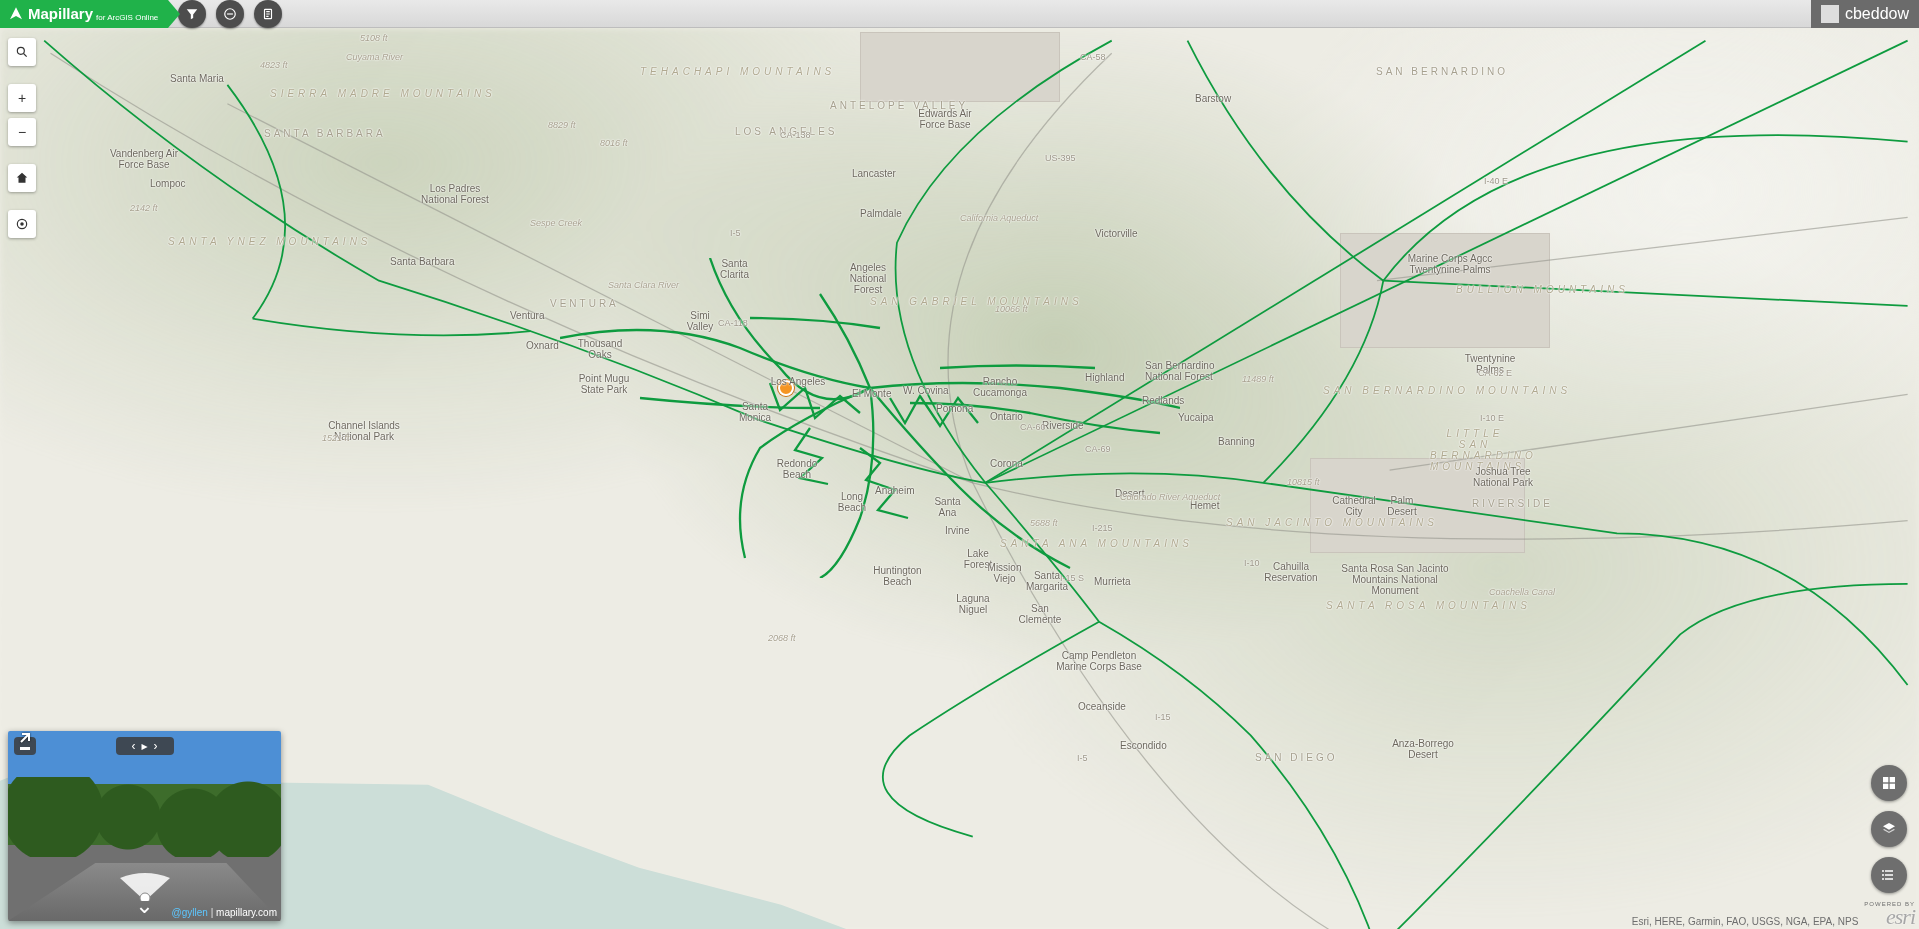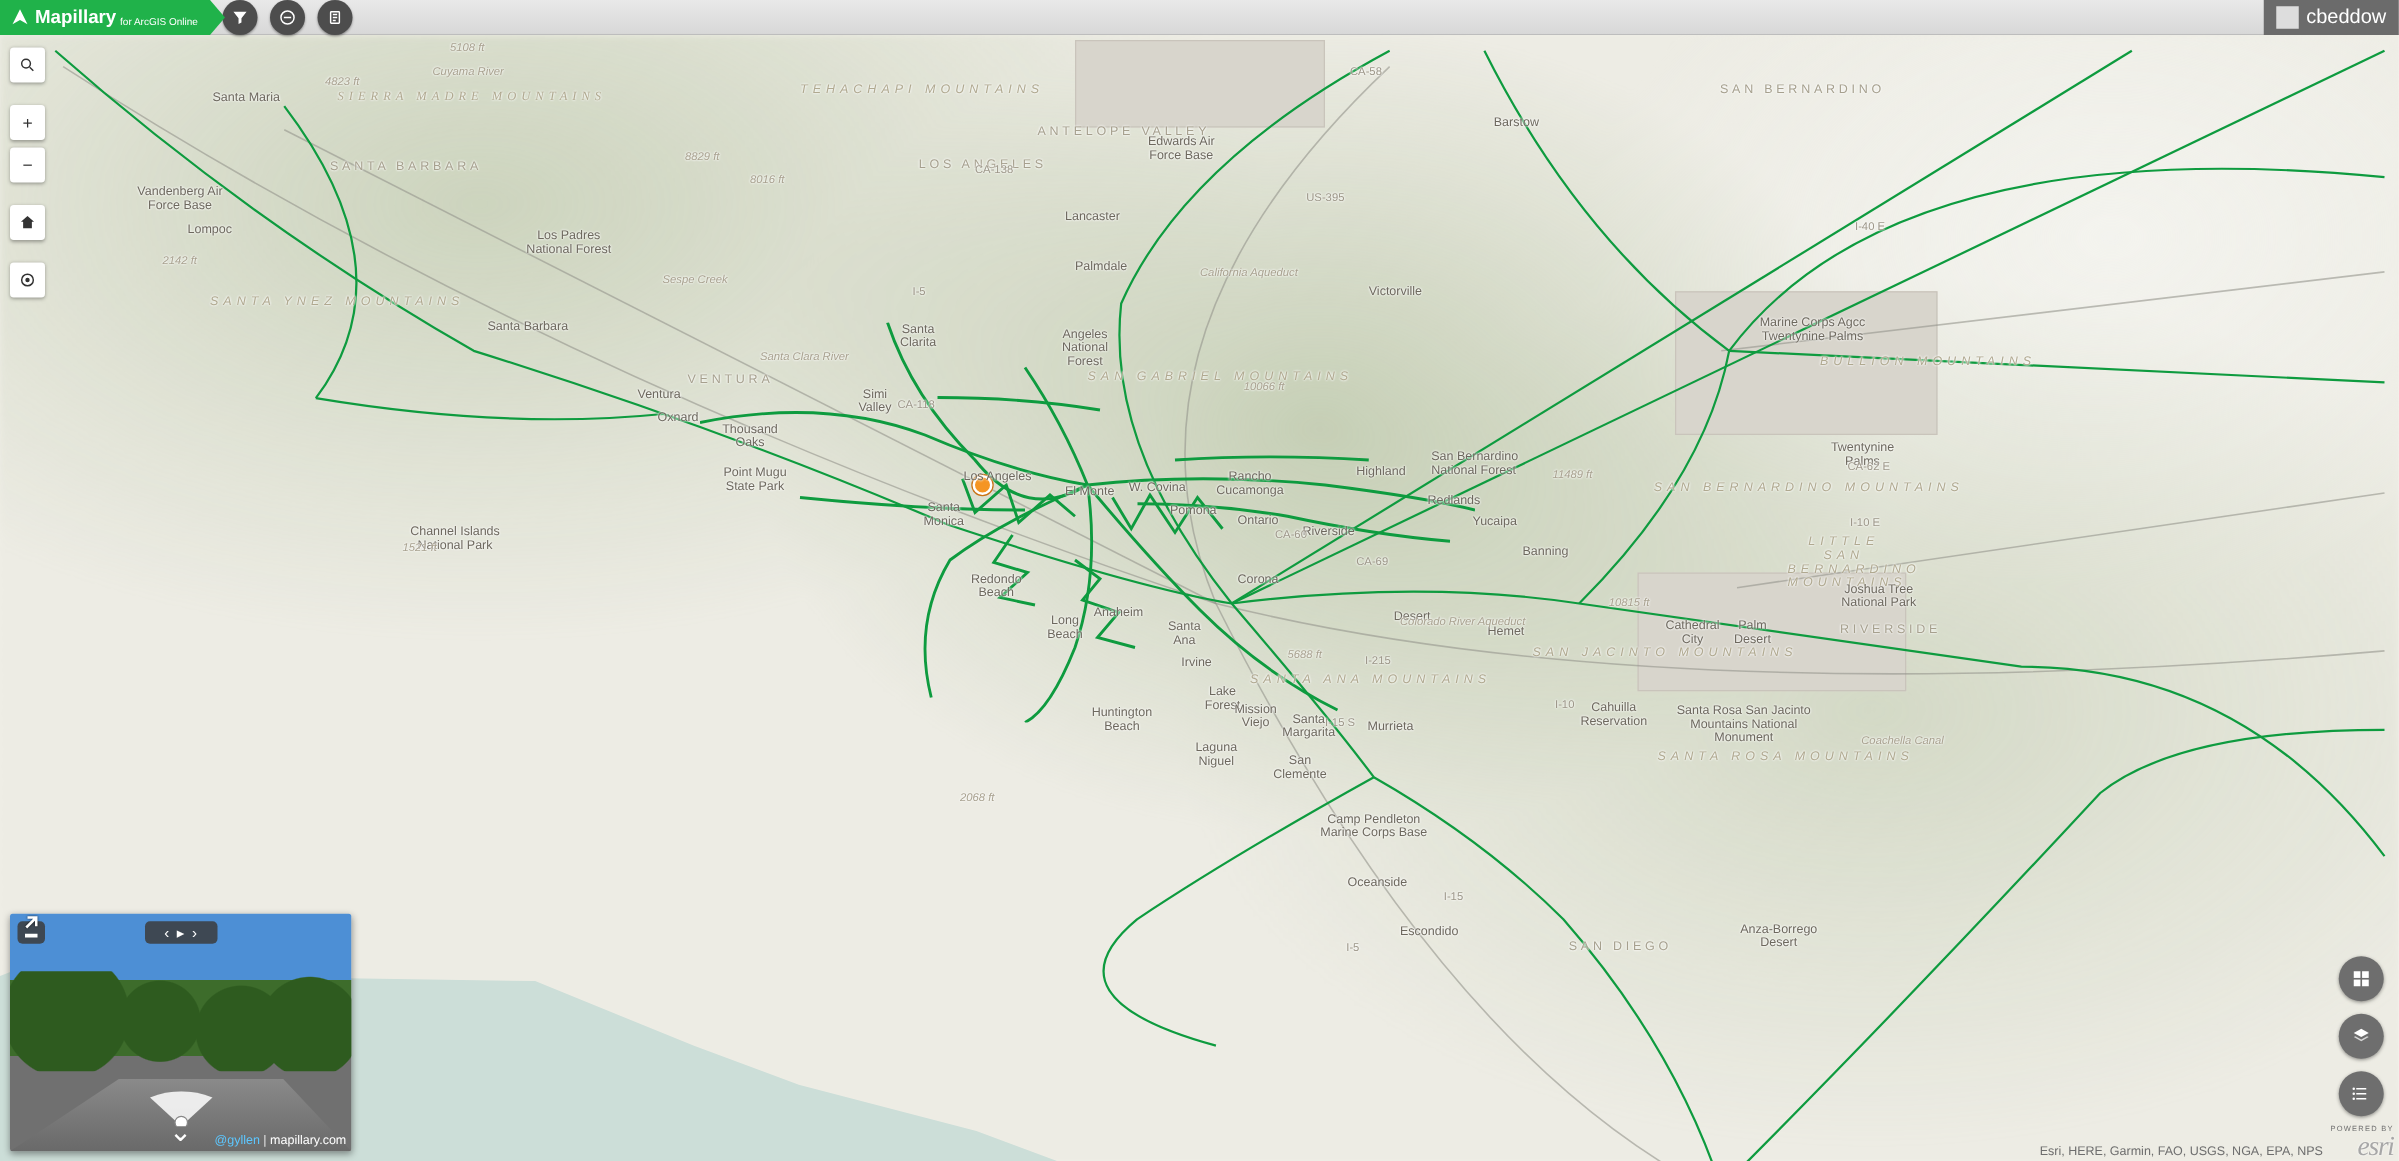--- a/index.html
+++ b/index.html
@@ -269,37 +269,37 @@
   </svg>
 
   <div class="marker"></div>
 
   <div id="labels">
       <span class="label region" style="left: 830px; top: 72px;">ANTELOPE VALLEY</span>
       <span class="label region" style="left: 1376px; top: 38px;">SAN BERNARDINO</span>
       <span class="label region" style="left: 1472px; top: 470px;">RIVERSIDE</span>
       <span class="label mount" style="left: 870px; top: 268px;">SAN GABRIEL MOUNTAINS</span>
       <span class="label mount" style="left: 168px; top: 208px;">SANTA YNEZ MOUNTAINS</span>
-      <span class="label mount" style="left: 270px; top: 44px; font-family: Liberation Serif, serif;">SIERRA MADRE MOUNTAINS</span>
+      <span class="label mount" style="left: 270px; top: 60px;">SIERRA MADRE MOUNTAINS</span>
       <span class="label mount" style="left: 1226px; top: 489px;">SAN JACINTO MOUNTAINS</span>
       <span class="label mount" style="left: 1323px; top: 357px;">SAN BERNARDINO MOUNTAINS</span>
       <span class="label mount" style="left: 1430px; top: 400px; width: 90px; white-space: normal; text-align: center;">LITTLE SAN BERNARDINO MOUNTAINS</span>
       <span class="label mount" style="left: 1000px; top: 510px;">SANTA ANA MOUNTAINS</span>
       <span class="label mount" style="left: 1456px; top: 256px;">BULLION MOUNTAINS</span>
       <span class="label mount" style="left: 640px; top: 38px;">TEHACHAPI MOUNTAINS</span>
       <span class="label mount" style="left: 1326px; top: 572px;">SANTA ROSA MOUNTAINS</span>
       <span class="label city" style="left: 170px; top: 45px;">Santa Maria</span>
       <span class="label city" style="left: 105px; top: 120px; width: 78px; white-space: normal; text-align: center;">Vandenberg Air Force Base</span>
       <span class="label city" style="left: 150px; top: 150px;">Lompoc</span>
       <span class="label region" style="left: 264px; top: 100px;">SANTA BARBARA</span>
       <span class="label city" style="left: 390px; top: 228px;">Santa Barbara</span>
       <span class="label city" style="left: 420px; top: 155px; width: 70px; white-space: normal; text-align: center;">Los Padres National Forest</span>
       <span class="label region" style="left: 550px; top: 270px;">VENTURA</span>
       <span class="label city" style="left: 510px; top: 282px;">Ventura</span>
-      <span class="label city" style="left: 526px; top: 301px;">Oxnard</span>
+      <span class="label city" style="left: 526px; top: 312px;">Oxnard</span>
       <span class="label city" style="left: 575px; top: 310px; width: 50px; white-space: normal; text-align: center;">Thousand Oaks</span>
       <span class="label city" style="left: 575px; top: 345px; width: 58px; white-space: normal; text-align: center;">Point Mugu State Park</span>
       <span class="label city" style="left: 325px; top: 392px; width: 78px; white-space: normal; text-align: center;">Channel Islands National Park</span>
       <span class="label city" style="left: 680px; top: 282px; width: 40px; white-space: normal; text-align: center;">Simi Valley</span>
       <span class="label city" style="left: 712px; top: 230px; width: 45px; white-space: normal; text-align: center;">Santa Clarita</span>
       <span class="label city" style="left: 852px; top: 140px;">Lancaster</span>
       <span class="label city" style="left: 860px; top: 180px;">Palmdale</span>
       <span class="label region" style="left: 735px; top: 98px;">LOS ANGELES</span>
       <span class="label city" style="left: 768px; top: 348px; width: 60px; white-space: normal; text-align: center;">Los Angeles</span>
       <span class="label city" style="left: 735px; top: 373px; width: 40px; white-space: normal; text-align: center;">Santa Monica</span>

